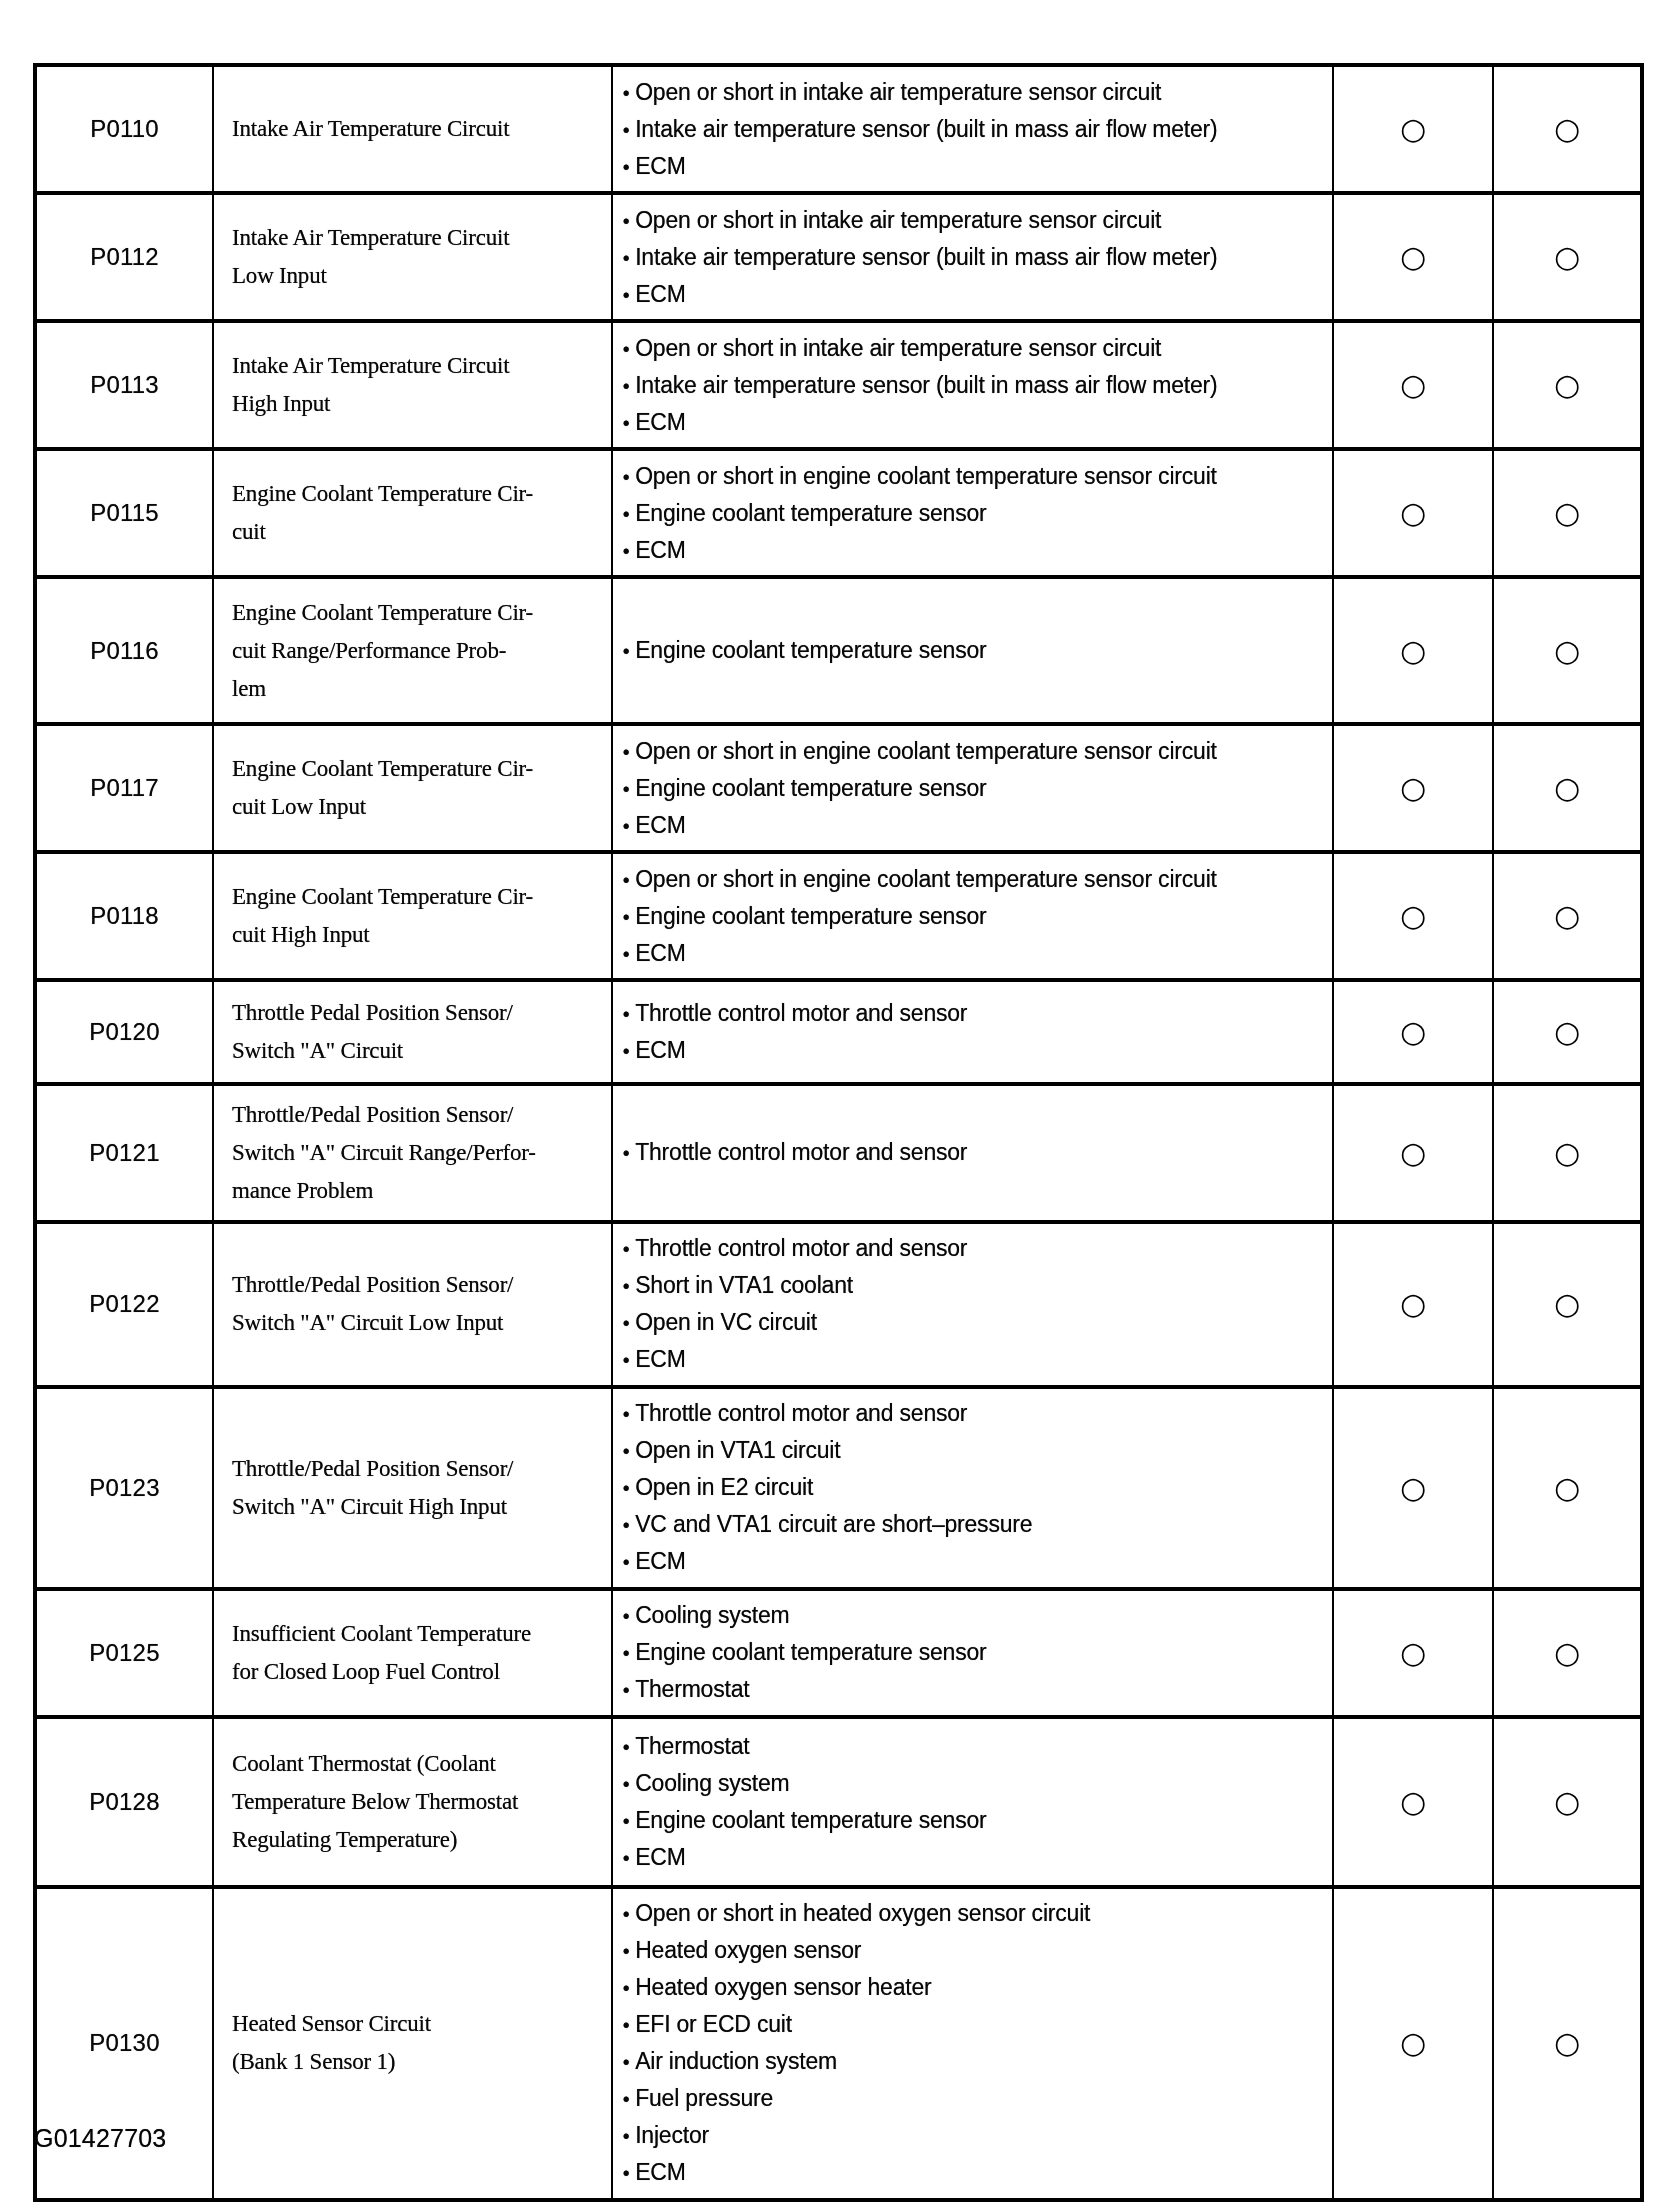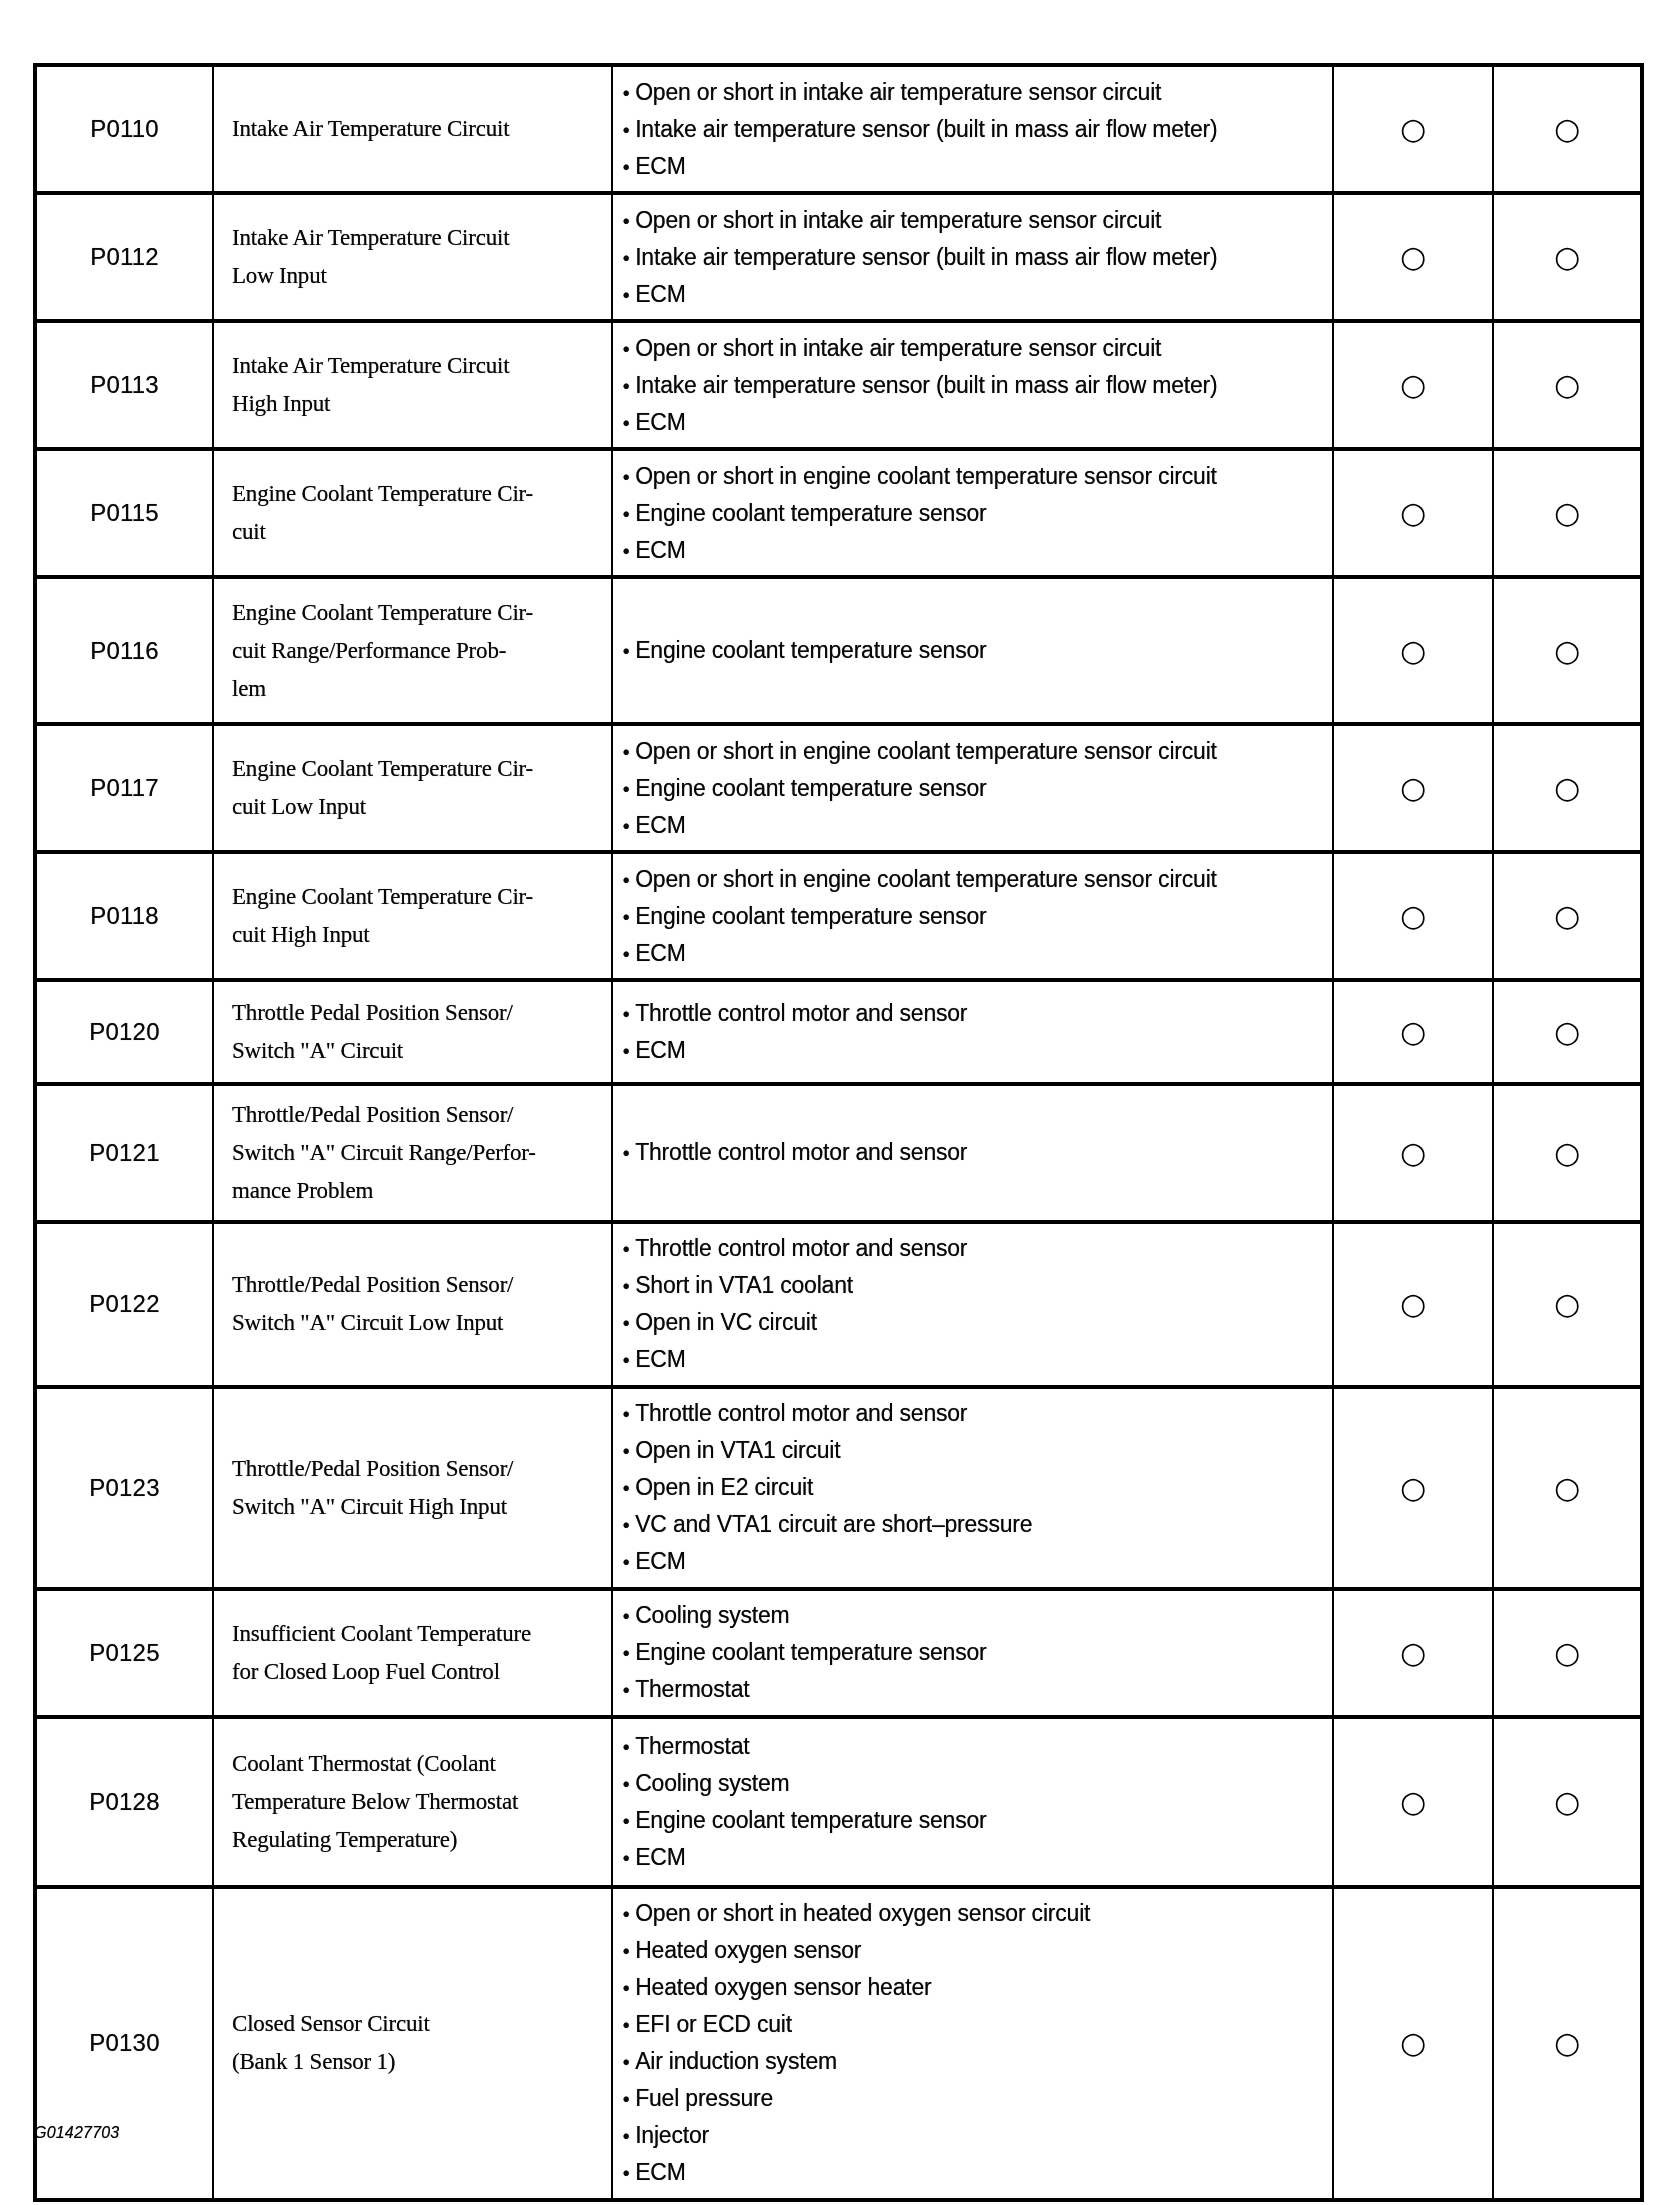--- a/index.html
+++ b/index.html
@@ -57,24 +57,23 @@
     font-size:30px;
     line-height:1;
     text-shadow:none;
     transform:scaleX(1.0);
     color:#000;
   }
   .figcode{
     position:absolute;
     left:34px;
     top:2124px;
-    font-size:16px;
+    font-size:25px;
     letter-spacing:0.2px;
     color:#050505;
-    font-style:italic;
   }
 </style>
 </head>
 <body>
 
 <div class="page">
 
   <table class="dtc">
     <colgroup>
       <col style="width:178px">
@@ -377,21 +376,21 @@
               <span class="bullet">•</span>
               <span>ECM</span>
             </div>
           </td>
           <td class="c-mark"><span class="circ">○</span></td>
           <td class="c-mark"><span class="circ">○</span></td>
         </tr>
         <tr style="height: 291px;">
           <td class="c-code"><span>P0130</span></td>
           <td class="c-item">
-            <div class="item-line">Closed Sensor Circuit</div>
+            <div class="item-line">Heated Sensor Circuit</div>
             <div class="item-line">(Bank 1 Sensor 1)</div>
           </td>
           <td class="c-area">
             <div class="cause">
               <span class="bullet">•</span>
               <span>Open or short in heated oxygen sensor circuit</span>
             </div>
             <div class="cause">
               <span class="bullet">•</span>
               <span>Heated oxygen sensor</span>

